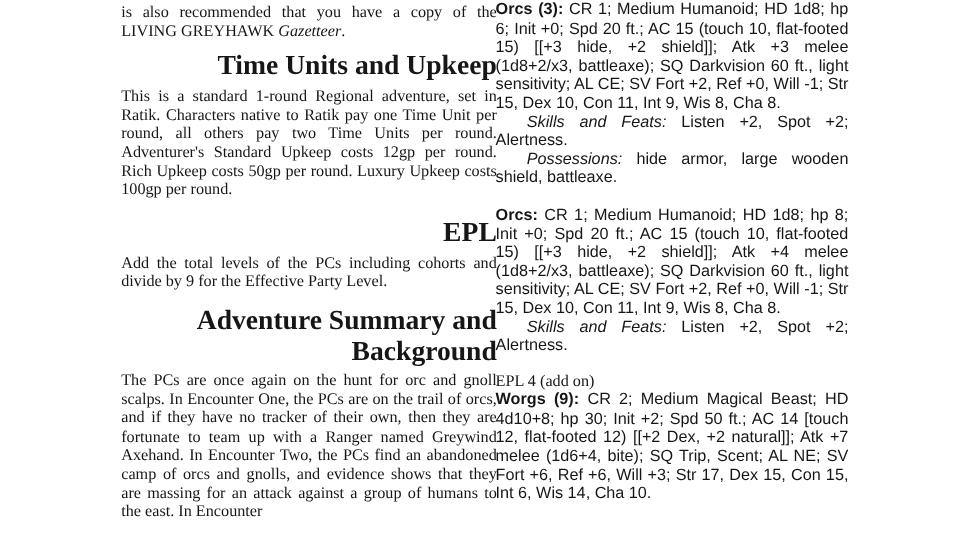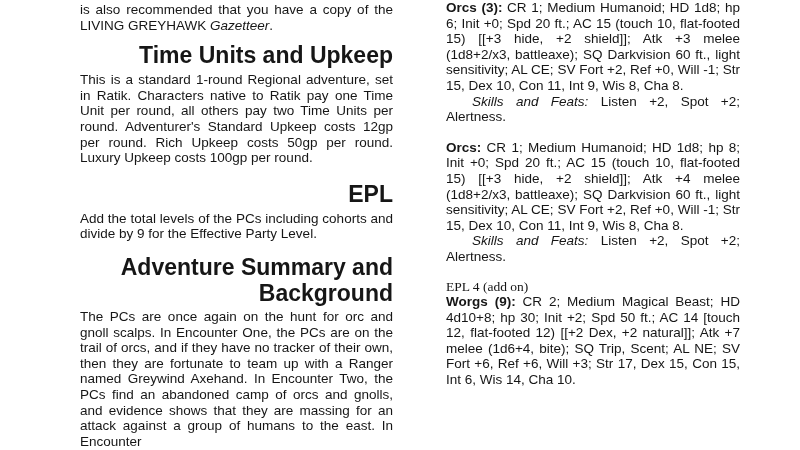--- a/index.html
+++ b/index.html
@@ -7,22 +7,22 @@
   body {
     width: 800px;
     height: 450px;
     overflow: hidden;
     position: relative;
     background: #ffffff;
     color: #161616;
     font-family: "Liberation Sans", "DejaVu Sans", sans-serif;
   }
   .col { position: absolute; top: 0; }
-  .col-left  { left: 80px;  width: 313px; }
-  .col-right { left: 446px; width: 294px; }
+  .col-left  { left: 101px;  width: 313px; font-family: Liberation Serif, serif; }
+  .col-right { left: 413px; width: 294px; }
 
   p.body {
     margin: 0;
     font-size: 13.5px;
     line-height: 15.6px;
     text-align: justify;
   }
   p.intro { padding-top: 2px; }
   p.ind { text-indent: 26px; }
 
@@ -60,20 +60,21 @@
   <h1 class="h-adv">Adventure Summary and Background</h1>
   <p class="body">The PCs are once again on the hunt for orc and gnoll scalps.  In Encounter One, the PCs are on the trail of orcs, and if they have no tracker of their own, then they are fortunate to team up with a Ranger named Greywind Axehand.  In Encounter Two, the PCs find an abandoned camp of orcs and gnolls, and evidence shows that they are massing for an attack against a group of humans to the east.  In Encounter</p>
 
 </div>
 
 <div class="col col-right">
 
   <div class="statblock">
     <p class="body"><b>Orcs (3):</b> <span>CR 1; Medium Humanoid; HD 1d8; hp 6; Init +0; Spd 20 ft.; AC 15 (touch 10, flat-footed 15) [[+3 hide, +2 shield]]; Atk +3 melee (1d8+2/x3, battleaxe); SQ Darkvision 60 ft., light sensitivity; AL CE; SV Fort +2, Ref +0, Will -1; Str 15, Dex 10, Con 11, Int 9, Wis 8, Cha 8.</span></p>
     <p class="body ind"><i>Skills and Feats:</i> <span>Listen +2, Spot +2; Alertness.</span></p>
+    <p class="body ind"><i>Possessions:</i> <span>hide armor, large wooden shield, battleaxe.</span></p>
   </div>
 
   <div class="statblock gap">
     <p class="body"><b>Orcs:</b> <span>CR 1; Medium Humanoid; HD 1d8; hp 8; Init +0; Spd 20 ft.; AC 15 (touch 10, flat-footed 15) [[+3 hide, +2 shield]]; Atk +4 melee (1d8+2/x3, battleaxe); SQ Darkvision 60 ft., light sensitivity; AL CE; SV Fort +2, Ref +0, Will -1; Str 15, Dex 10, Con 11, Int 9, Wis 8, Cha 8.</span></p>
     <p class="body ind"><i>Skills and Feats:</i> <span>Listen +2, Spot +2; Alertness.</span></p>
   </div>
 
   <p class="body epl-note">EPL 4 (add on)</p>
 
   <div class="statblock">

